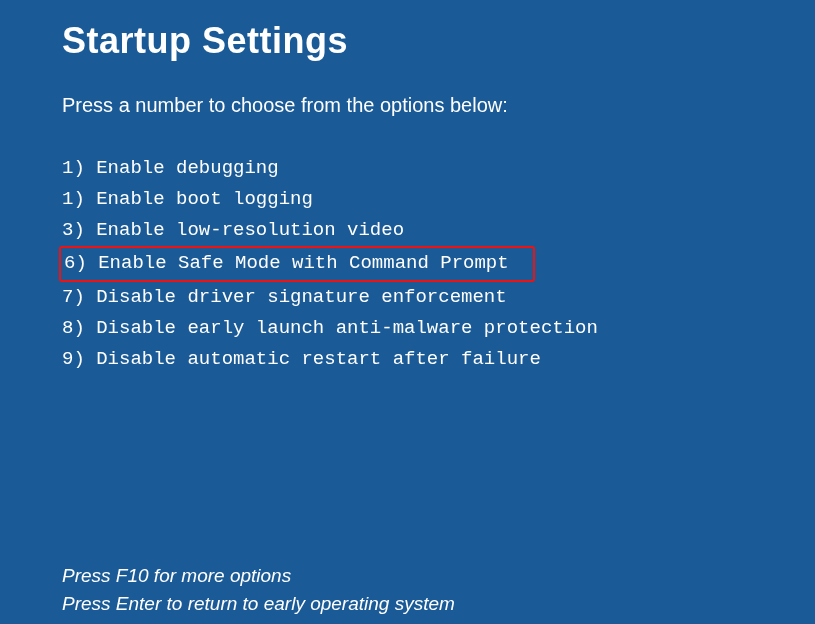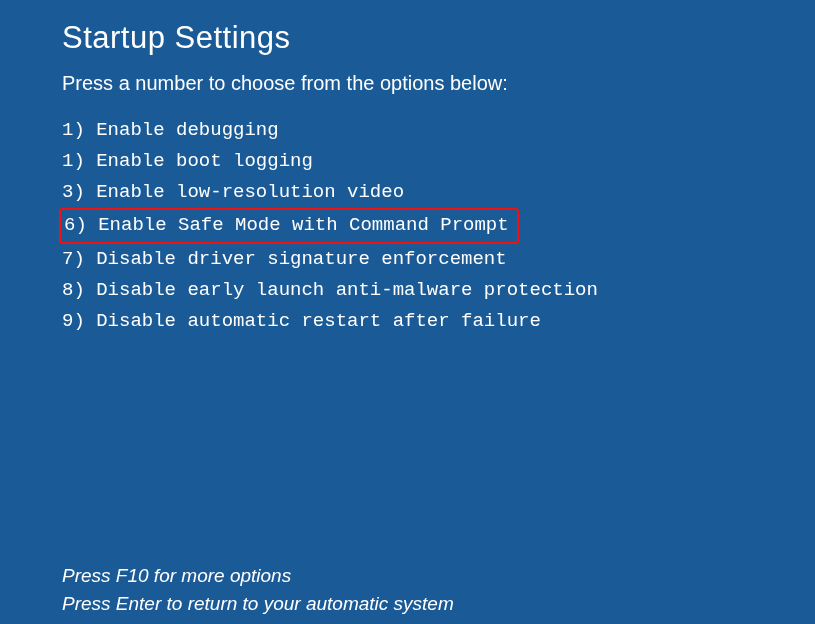--- a/index.html
+++ b/index.html
@@ -13,29 +13,29 @@
       background-color: #1a5a96;
       font-family: "Segoe UI Light", "Segoe UI", Arial, sans-serif;
       color: #ffffff;
       overflow: hidden;
       position: relative;
     }
     .container {
       padding: 20px 0 0 62px;
     }
     .title {
-      font-size: 31px;
-      font-weight: 400;
+      font-size: 36px;
+      font-weight: 700;
       letter-spacing: 0.5px;
-      margin-bottom: 16px;
+      margin-bottom: 32px;
     }
     .instruction {
       font-size: 20px;
       font-weight: 300;
-      margin-bottom: 20px;
+      margin-bottom: 36px;
     }
     .hint {
       font-size: 14px;
       font-weight: 300;
       margin-bottom: 48px;
     }
     .options {
       list-style: none;
     }
     .option-item {
@@ -44,21 +44,21 @@
       line-height: 30px;
       display: inline-block;
     }
     .option-row {
       line-height: 30px;
       font-family: Liberation Mono, monospace;
     }
     .highlighted {
       border: 2px solid #f01211;
       border-radius: 3px;
-      padding: 0 8px 2px 3px;
+      padding: 0 24px 2px 3px;
       margin-left: -3px;
       display: inline-block;
     }
     .footer {
       position: absolute;
       bottom: 6px;
       left: 62px;
       font-style: italic;
     }
     .footer-line {
@@ -79,14 +79,14 @@
       <li class="option-row"><span class="option-item">3) Enable low-resolution video</span></li>
       <li class="option-row"><span class="option-item highlighted">6) Enable Safe Mode with Command Prompt</span></li>
       <li class="option-row"><span class="option-item">7) Disable driver signature enforcement</span></li>
       <li class="option-row"><span class="option-item">8) Disable early launch anti-malware protection</span></li>
       <li class="option-row"><span class="option-item">9) Disable automatic restart after failure</span></li>
     </ul>
 </div>
 
 <div class="footer">
   <div class="footer-line">Press F10 for more options</div>
-  <div class="footer-line">Press Enter to return to your automatic system</div>
+  <div class="footer-line">Press Enter to return to early operating system</div>
 </div>
 
 </body></html>

